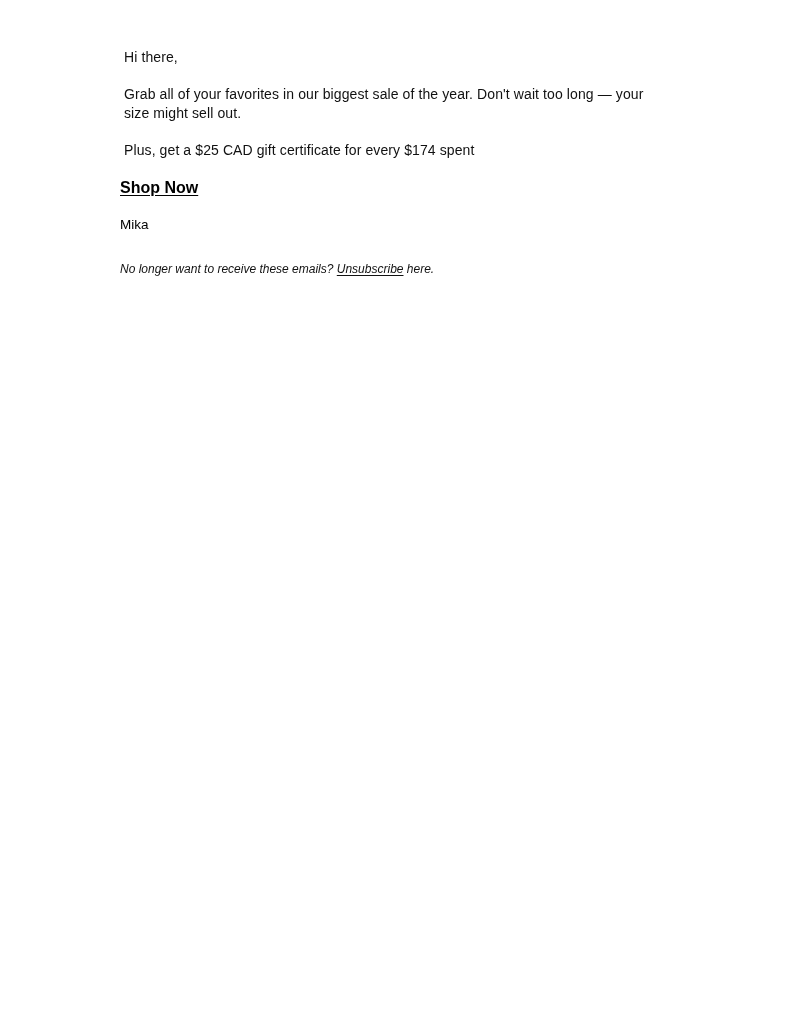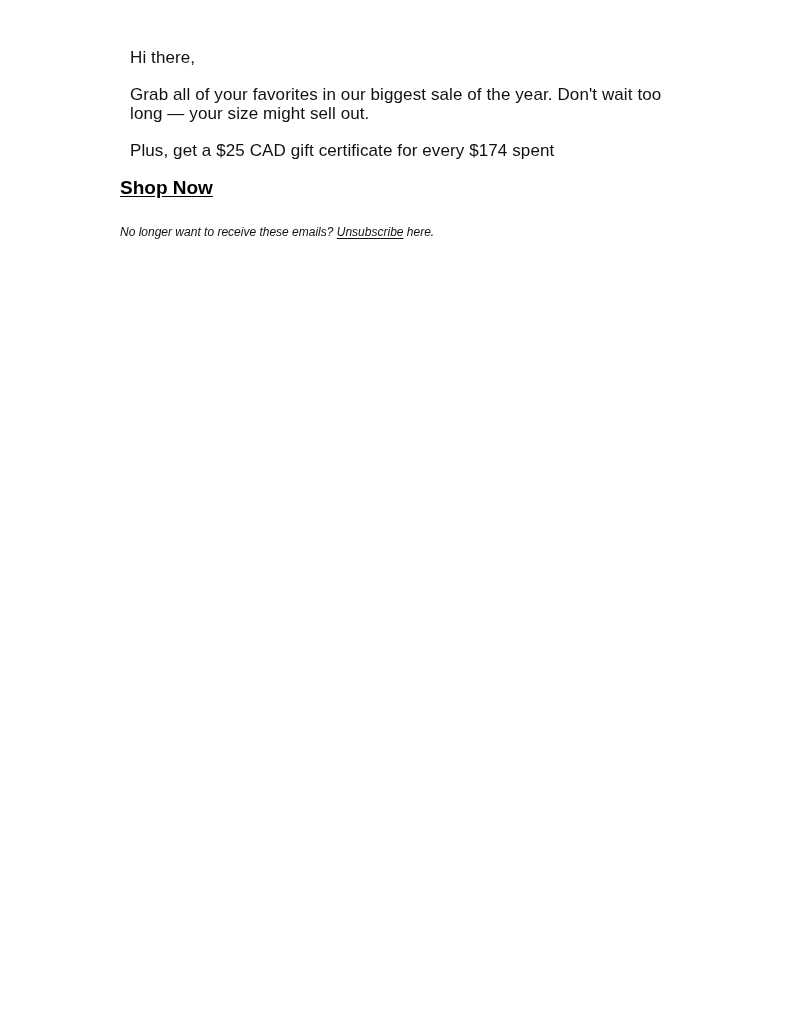--- a/index.html
+++ b/index.html
@@ -14,33 +14,33 @@
     color: #000000;
     -webkit-font-smoothing: antialiased;
   }
   .email-body {
     position: absolute;
     left: 120px;
     top: 48px;
     width: 552px;
   }
   .para {
-    font-size: 17px;
+    font-size: 14px;
     line-height: 19px;
-    margin: 0 0 18px 10px;
+    margin: 0 0 18px 4px;
     color: #111111;
     letter-spacing: 0.1px;
   }
   .inline-link {
     color: #111111;
     text-decoration: underline;
     text-underline-offset: 2px;
   }
   .cta {
-    font-size: 19px;
+    font-size: 16px;
     line-height: 19px;
     margin: 0 0 18px 0;
     font-weight: 700;
     color: #000000;
   }
   .cta a {
     color: #000000;
     text-decoration: underline;
     text-underline-offset: 2px;
   }
@@ -71,16 +71,17 @@
   <p class="para">Hi there,</p>
 
 
   <p class="para">Grab all of your favorites in our biggest sale of the year. Don't wait too long — your size might sell out.</p>
 
   <p class="para">Plus, get a $25 CAD gift certificate for every $174 spent</p>
 
   <p class="cta"><a href="#">Shop Now</a></p>
 
 
+  <p class="signoff">Mika</p>
 
   <p class="footer"><span>No longer want to receive these emails? </span><a href="#">Unsubscribe</a><span> here.</span></p>
 
 </div>
 
 </body></html>

